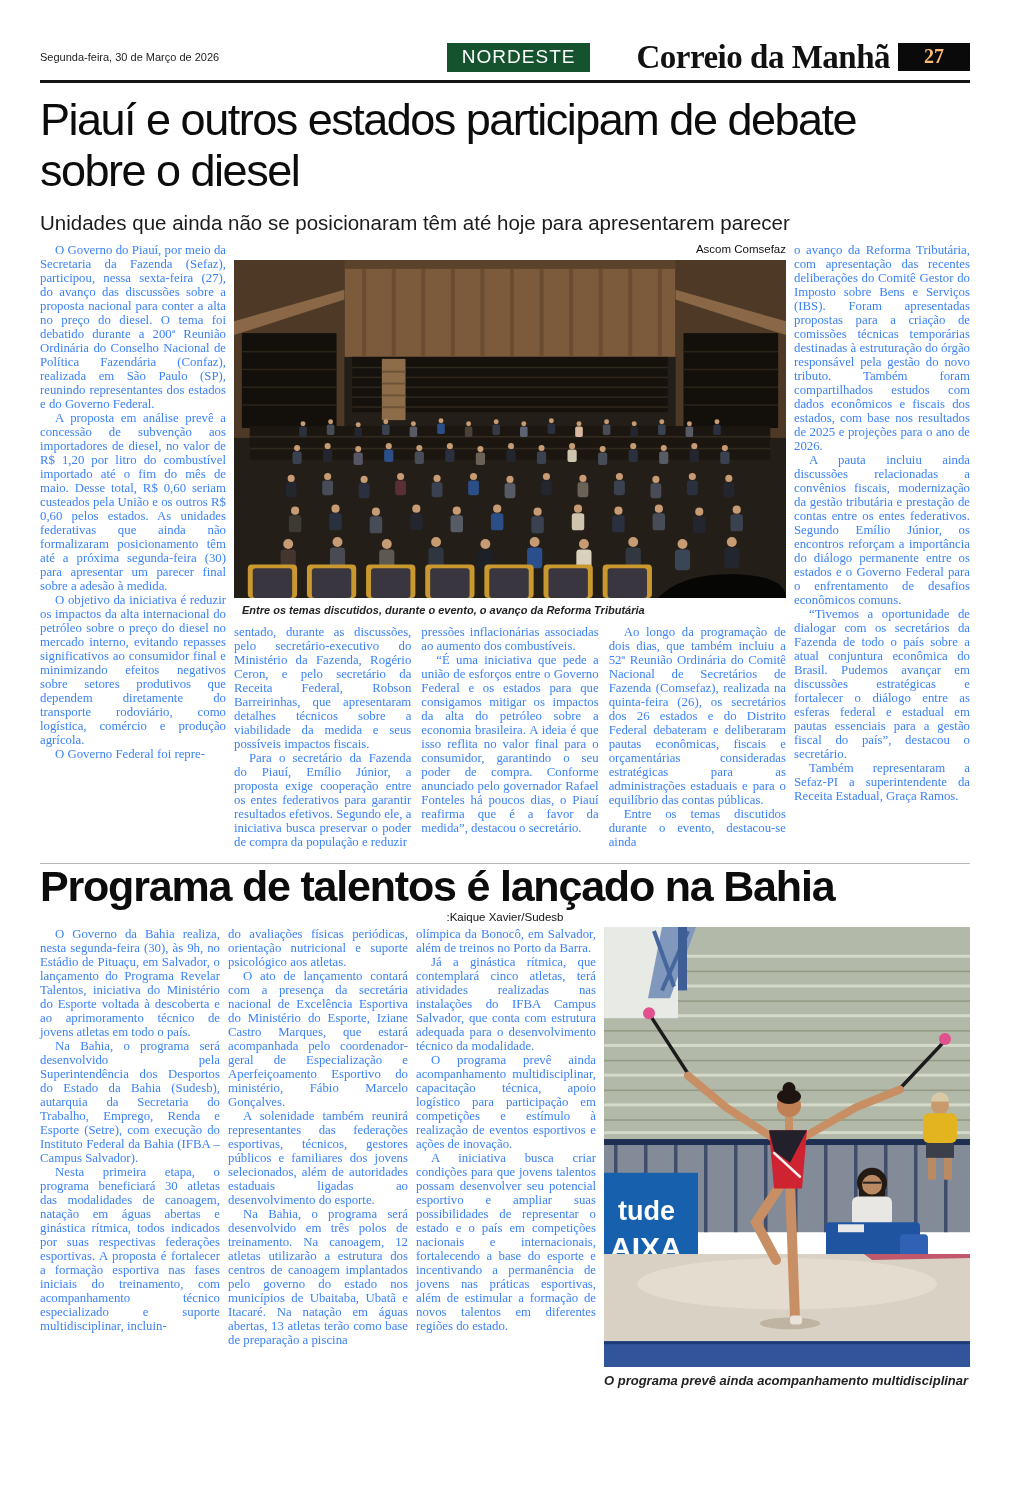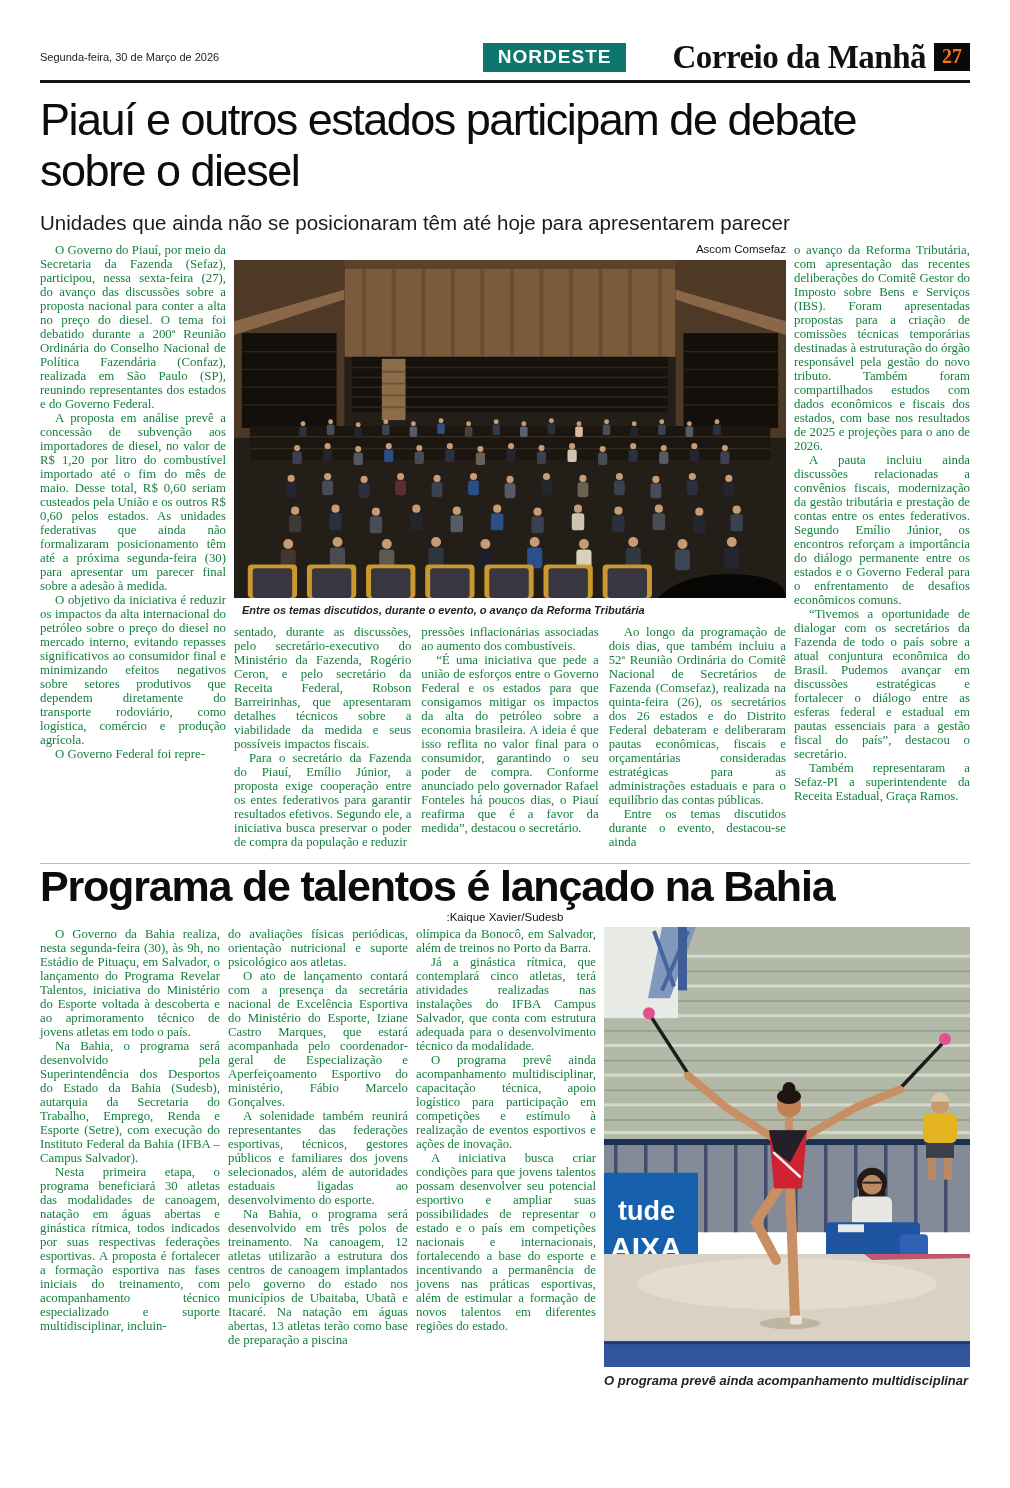--- a/index.html
+++ b/index.html
@@ -2,38 +2,38 @@
 <html><head>
 <meta charset="utf-8">
 <style>
   html,body{margin:0;padding:0;background:#e9e9e9;}
   .page{width:1010px;height:1488px;background:#fff;margin:0 auto;box-sizing:border-box;
         padding:40px 40px 0 40px;overflow:hidden;position:relative;
         font-family:"Liberation Serif",serif;color:#111;}
   
   .hdr{display:flex;align-items:center;height:34px;}
   .hdr-date{flex:1;font-family:"Liberation Sans",sans-serif;font-size:11px;color:#1c1c1c;}
-  .hdr-badge{background:#0f766e;color:#fff;font-family:"Liberation Sans",sans-serif;
-             font-weight:700;font-size:19px;letter-spacing:1px;padding:3px 15px 4px;}
+  .hdr-badge{background:#14532d;color:#fff;font-family:"Liberation Sans",sans-serif;
+             font-weight:400;font-size:19px;letter-spacing:1px;padding:3px 15px 4px;}
   .hdr-masthead{font-family:"Liberation Serif",serif;font-weight:700;font-size:33px;
                 letter-spacing:-.5px;margin-left:46px;white-space:nowrap;}
-  .hdr-pageno{background:#0a0a0a;color:#f97316;font-family:"Liberation Serif",serif;
-              font-weight:700;font-size:20px;padding:2px 8px 3px;margin-left:8px;}
+  .hdr-pageno{background:#0a0a0a;color:#fdba74;font-family:"Liberation Serif",serif;
+              font-weight:700;font-size:20px;padding:2px 26px 3px;margin-left:8px;}
   .rule{height:3px;background:#141414;margin-top:6px;}
   
   .headline{font-family:"Liberation Sans",sans-serif;font-weight:400;color:#0c0c0c;
             font-size:45px;line-height:1.13;letter-spacing:-1.5px;margin:12px 0 0;}
   .subhead{font-family:"Liberation Sans",sans-serif;font-size:20.5px;font-weight:400;
            color:#1b1b1b;margin:14px 0 0;}
   .s1grid{display:flex;gap:8px;margin-top:8px;}
   .colL{width:186px;}
   .mid{width:552px;}
   .colR{flex:1;}
   .body p{font-size:12.8px;line-height:14px;text-align:justify;margin:0;text-indent:15px;
-          color:#15803d;}
+          color:#3b82f6;}
   .body p.cont{text-indent:0;}
   .credit{font-family:"Liberation Sans",sans-serif;font-size:11.5px;color:#111;
           text-align:right;margin:0 0 3px;height:14px;}
   .photo1{width:552px;height:338px;display:block;}
   .caption{font-family:"Liberation Sans",sans-serif;font-style:italic;font-weight:700;
            font-size:11px;color:#232323;margin:6px 8px 9px;}
   .subcols{display:flex;gap:10px;}
   .subcols .c{flex:1;}
   
   .s2sep{border:0;border-top:1px solid #b9b9b9;margin:14px 0 0;}

